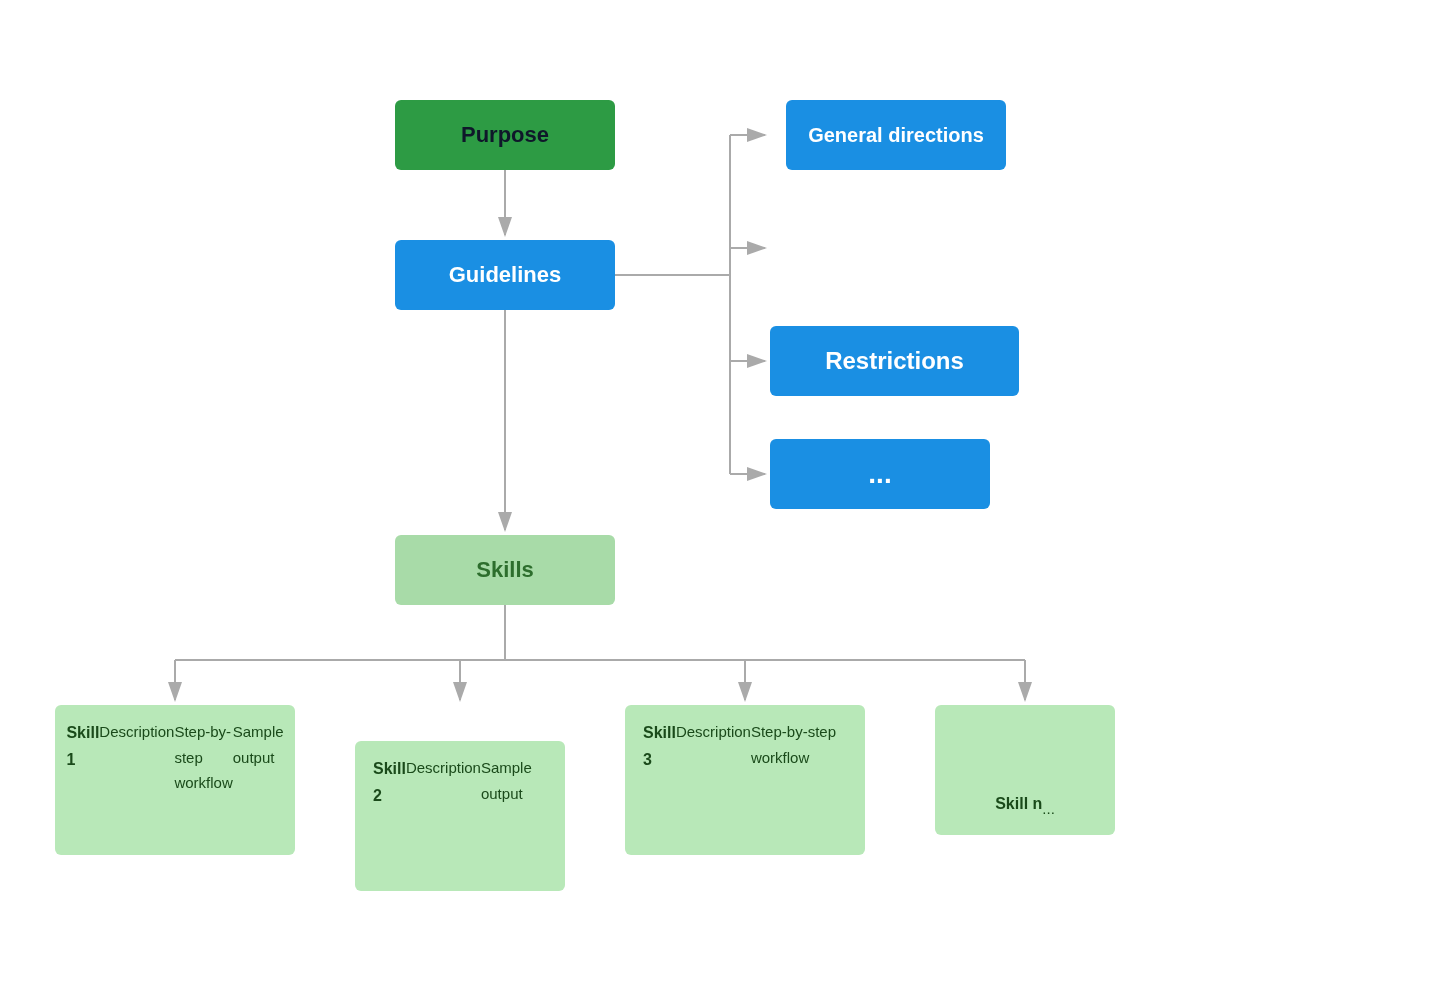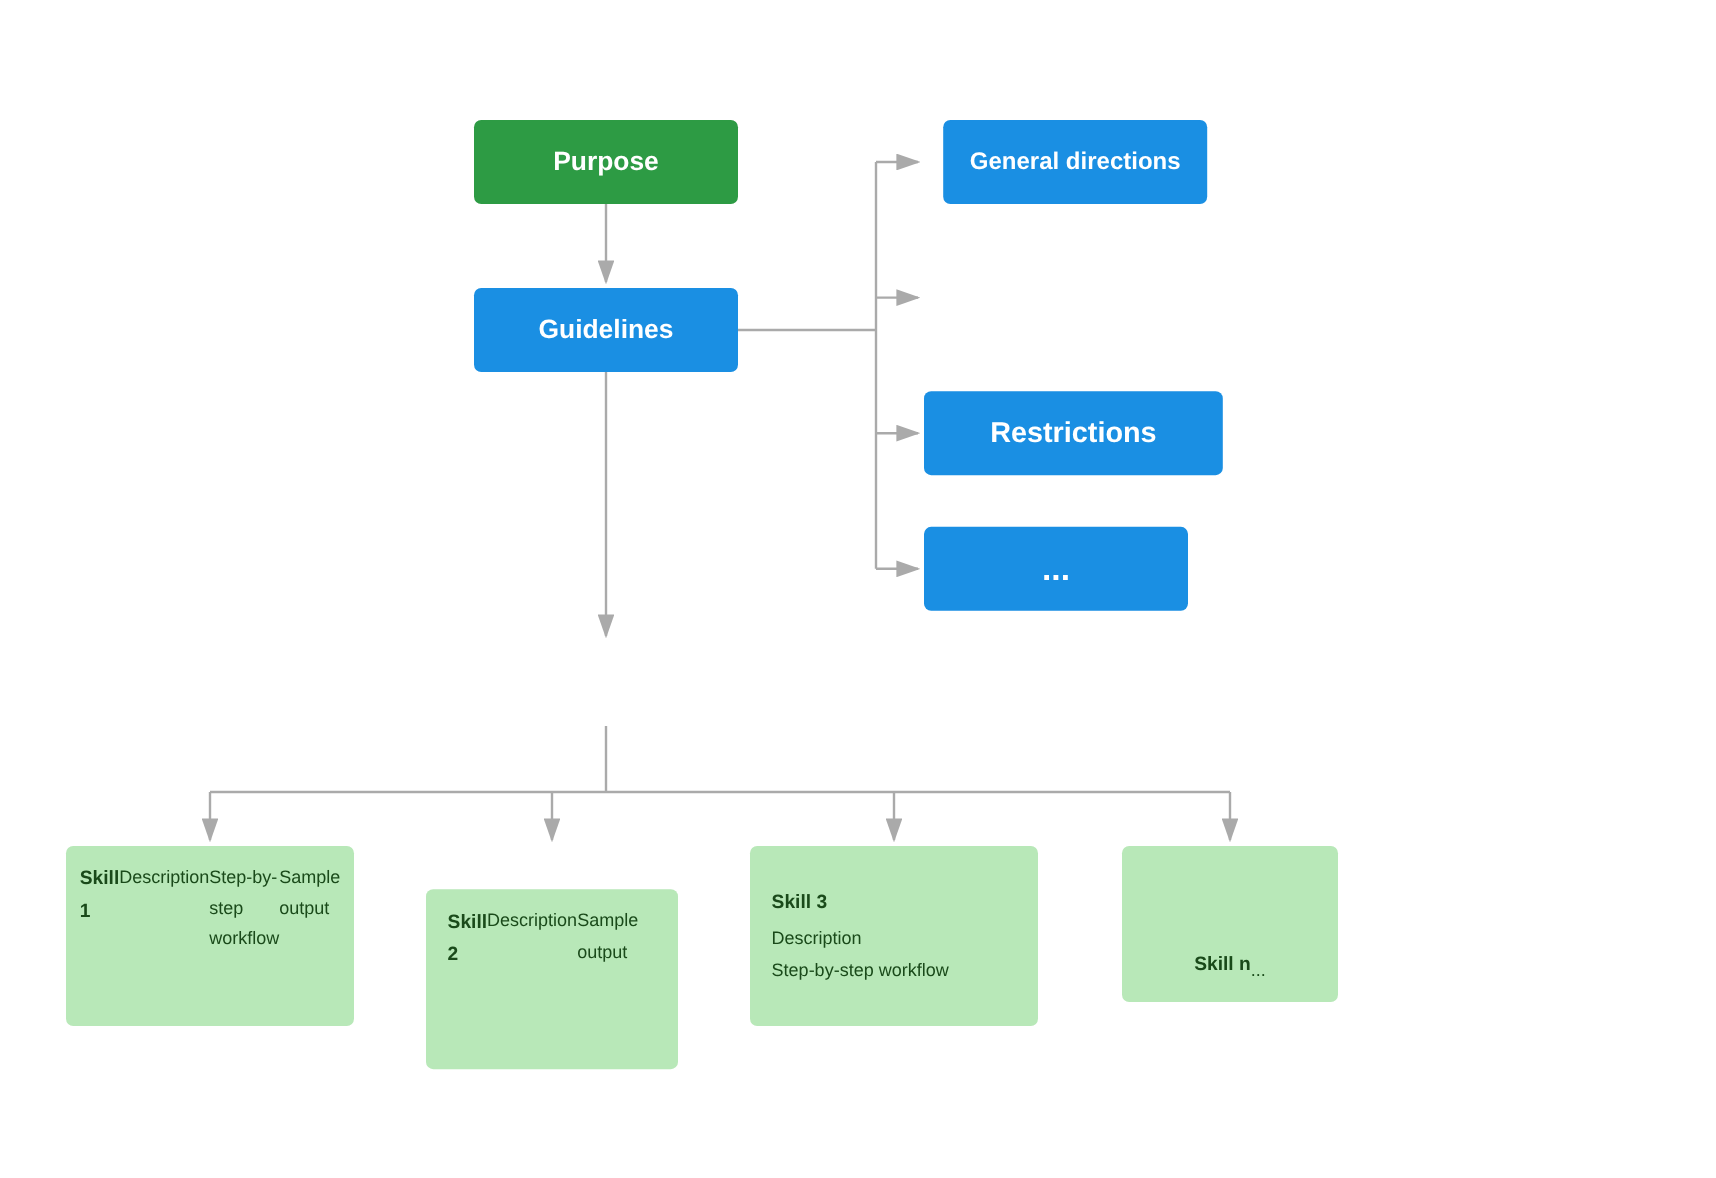--- a/index.html
+++ b/index.html
@@ -34,21 +34,21 @@
       align-items: center;
       justify-content: center;
       text-align: center;
       font-weight: bold;
       padding: 10px 16px;
     }
 
     
     .node-purpose {
       background: #2d9b44;
-      color: #ffffff;
+      color: #0f172a;
       font-size: 22px;
       width: 220px;
       height: 70px;
       left: 395px;
       top: 100px;
     }
 
     
     .node-guidelines {
       background: #1a8fe3;
@@ -147,21 +147,20 @@
       height: 150px;
       left: 355px;
       top: 705px;
       margin-top: 36px;
     }
     .node-skill3 {
       width: 240px;
       height: 150px;
       left: 625px;
       top: 705px;
-      flex-direction: column;
     }
     .node-skill4 {
       width: 180px;
       height: 130px;
       left: 935px;
       top: 705px;
       align-items: flex-end;
     }
   </style>
 </head>
@@ -217,20 +216,23 @@
 
 
   <div class="node node-restrictions">
     <span>Restrictions</span>
   </div>
 
   <div class="node node-ellipsis-right">
     <span>...</span>
   </div>
 
+  <div class="node node-skills">
+    <span>Skills</span>
+  </div>
 
   <div class="node node-skill node-skill1">
     <span class="skill-title">Skill 1</span>
     <span>Description</span>
     <span>Step-by-step workflow</span>
     <span>Sample output</span>
   </div>
 
   <div class="node node-skill node-skill2">
     <span class="skill-title">Skill 2</span>

